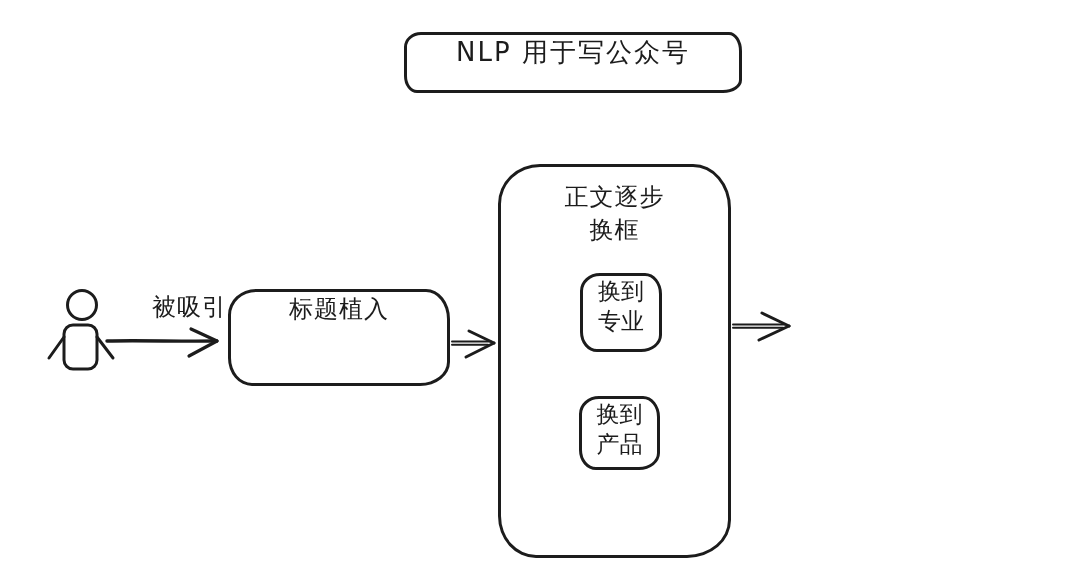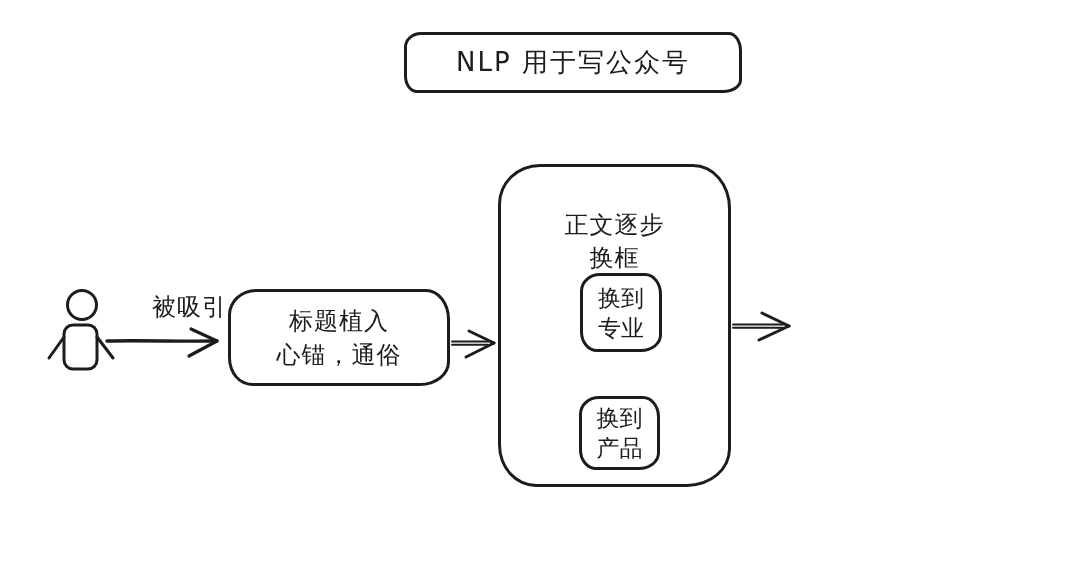--- a/index.html
+++ b/index.html
@@ -23,21 +23,20 @@
     height: 567px;
   }
   .box {
     position: absolute;
     box-sizing: border-box;
     border: 3px solid #1c1c1c;
     background: #ffffff;
     display: flex;
     flex-direction: column;
     align-items: center;
-    justify-content: center;
     text-align: center;
   }
   .box .line { display: block; }
 
   .title-box {
     left: 404px; top: 32px;
     width: 338px; height: 61px;
     border-radius: 17px 13px 19px 13px / 15px 19px 13px 17px;
     font-size: 26px;
     letter-spacing: 2px;
@@ -46,24 +45,24 @@
   .hook-box {
     left: 228px; top: 289px;
     width: 222px; height: 97px;
     border-radius: 28px 24px 30px 24px / 26px 30px 24px 28px;
     font-size: 24px;
     line-height: 34px;
     letter-spacing: 1px;
   }
   .body-box {
     left: 498px; top: 164px;
-    width: 233px; height: 323px;
+    width: 233px; height: 394px;
     border-radius: 42px 38px 44px 38px / 40px 44px 38px 42px;
     justify-content: flex-start;
-    padding-top: 42px;
+    padding-top: 14px;
     font-size: 24px;
     line-height: 33px;
     letter-spacing: 1px;
   }
   .pro-box {
     left: 580px; top: 273px;
     width: 82px; height: 79px;
     border-radius: 20px 17px 21px 17px / 18px 21px 17px 20px;
     font-size: 23px;
     line-height: 30px;
@@ -133,21 +132,20 @@
   </svg>
 
   <div class="box title-box">
     <span class="line">NLP 用于写公众号</span>
   </div>
 
   <div class="edge-label">被吸引</div>
 
   <div class="box hook-box">
     <span class="line">标题植入</span>
-    <span class="line">心锚，通俗</span>
   </div>
 
   <div class="box body-box">
     <span class="line">正文逐步</span>
     <span class="line">换框</span>
   </div>
 
   <div class="box pro-box">
     <span class="line">换到</span>
     <span class="line">专业</span>

